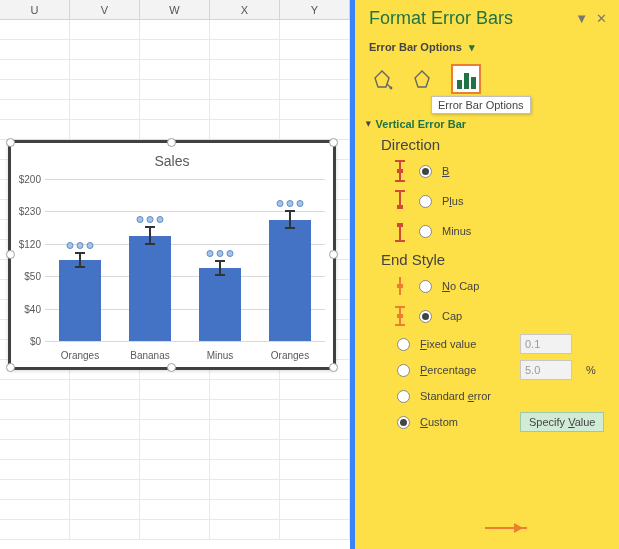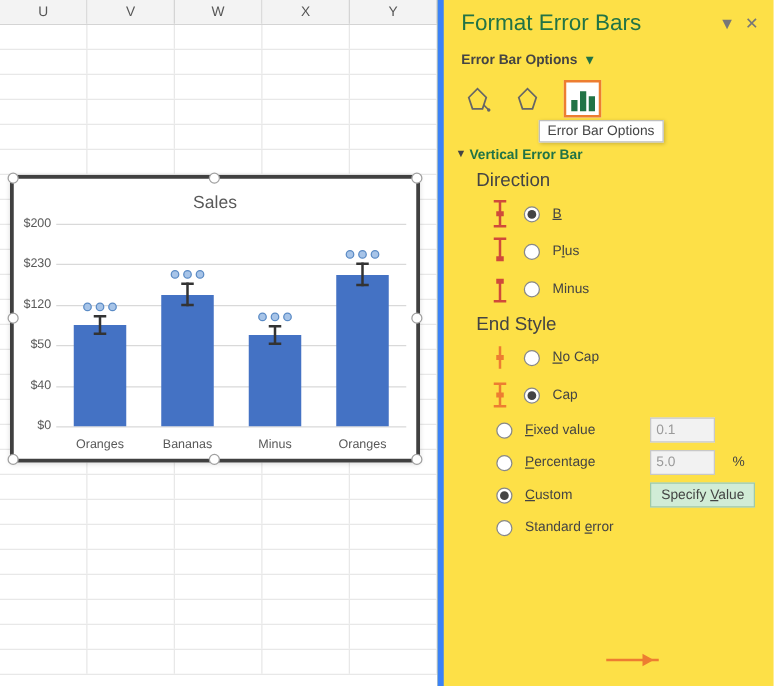--- a/index.html
+++ b/index.html
@@ -451,23 +451,23 @@
     <span class="rlabel" style="width:90px"><u>F</u>ixed value</span>
     <input class="num-in" disabled="" value="0.1" style="">
   </div>
   <div class="opt-row tight">
     <span class="radio"></span>
     <span class="rlabel" style="width:90px"><u>P</u>ercentage</span>
     <input class="num-in" disabled="" value="5.0" style="">
     <span class="pct">%</span>
   </div>
   <div class="opt-row tight">
+    <span class="radio"></span>
+    <span class="rlabel">Standard <u>e</u>rror</span>
+  </div>
+  <div class="opt-row tight">
     <span class="radio on"></span>
     <span class="rlabel" style="width:90px"><u>C</u>ustom</span>
     <button class="specify-btn"><span>Specify <u>V</u>alue</span></button>
   </div>
-  <div class="opt-row tight">
-    <span class="radio"></span>
-    <span class="rlabel">Standard <u>e</u>rror</span>
-  </div>
 
   <div class="arrow" style="left:130px; bottom:20px; width:42px;"></div>
 </div>
 
 </body></html>

